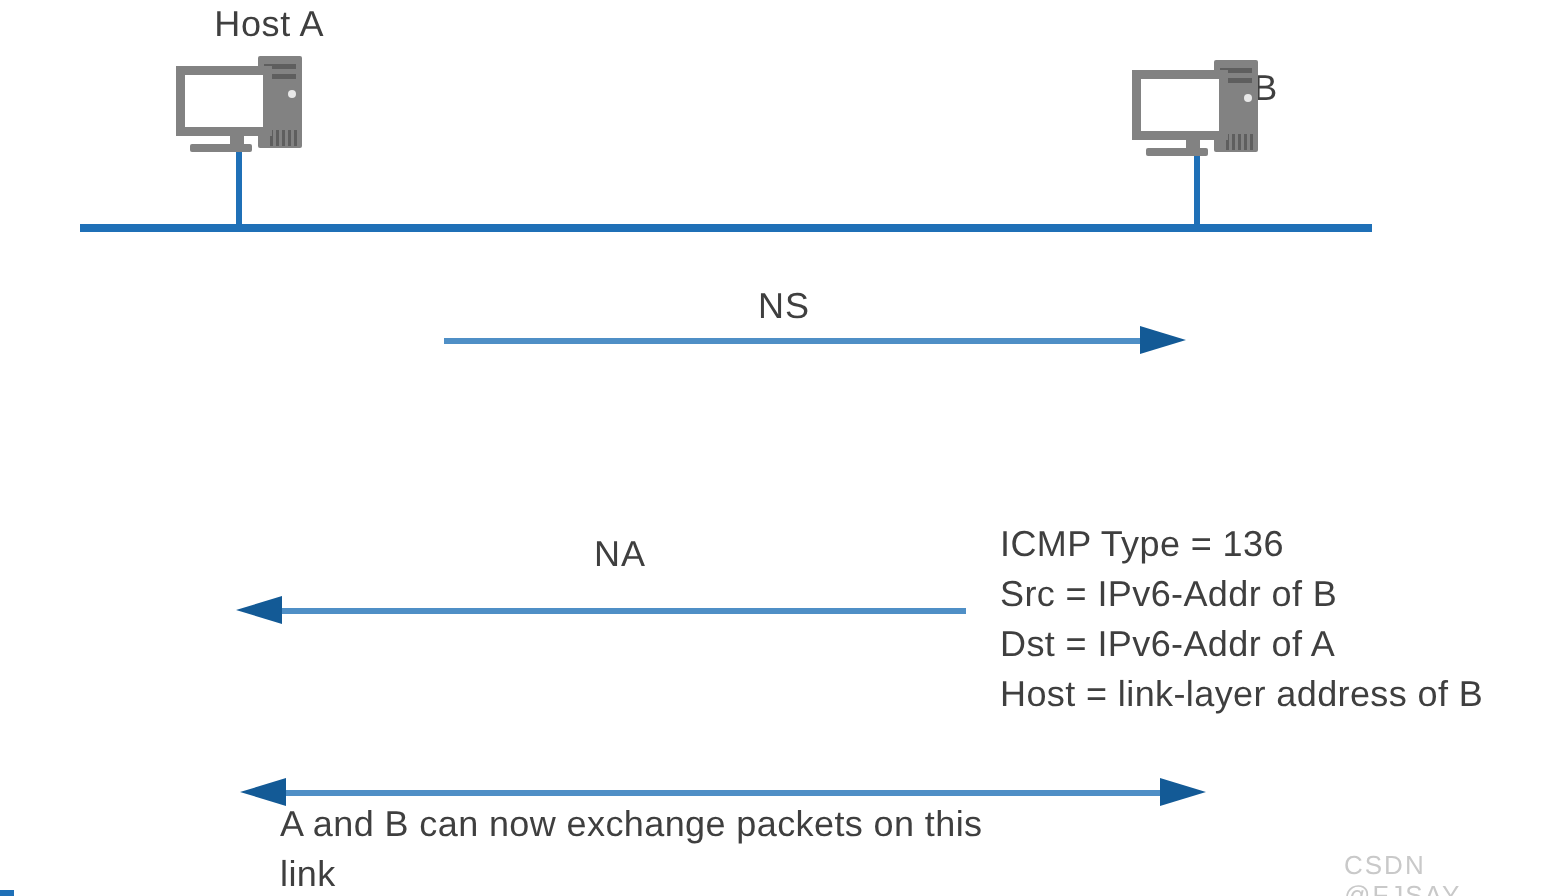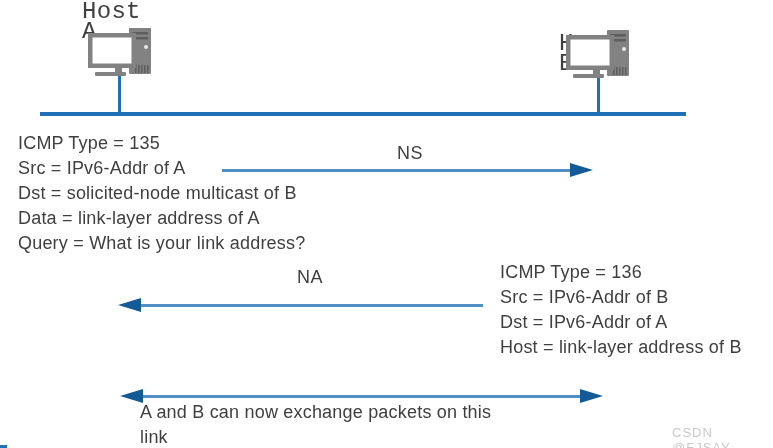--- a/index.html
+++ b/index.html
@@ -2,23 +2,22 @@
 <html style="--bus_line: #1f70b7; --arrow_line: #4f8fc6; --arrow_head: #135a96; --text: #3f3f3f; --icon_gray: #828282; --icon_dark: #5e5e5e; --watermark: #c9c9c9;"><head>
 <meta charset="utf-8">
 <style>
   html,body{margin:0;padding:0;background:#ffffff;}
   #canvas{
     position:relative;width:773px;height:448px;background:#ffffff;overflow:hidden;
     font-family:"Liberation Sans",sans-serif;color:var(--text,#3f3f3f);
   }
   .abs{position:absolute;}
   .host-label{
-    font-size:24px;line-height:20px;letter-spacing:.3px;text-align:left;width:80px;
+    font-size:18px;line-height:20px;letter-spacing:.3px;text-align:right;width:80px;
     color:var(--text,#3f3f3f);
-    font-family:Liberation Mono, monospace;
   }
   .detail-block{font-size:18px;line-height:25px;letter-spacing:.2px;white-space:nowrap;}
   .msg-label{font-size:18px;letter-spacing:.5px;width:60px;text-align:center;}
   .hline{background:var(--bus_line,#1f70b7);}
   .vline{background:var(--bus_line,#1f70b7);}
   .arrow-line{background:var(--arrow_line,#4f8fc6);height:3px;}
   .head{width:0;height:0;border-top:7px solid transparent;border-bottom:7px solid transparent;}
   .head-right{border-left:23px solid var(--arrow_head,#135a96);}
   .head-left{border-right:23px solid var(--arrow_head,#135a96);}
   .note{font-size:18px;line-height:25px;letter-spacing:.2px;}
@@ -63,29 +62,22 @@
       <rect x="56" y="37" width="1.5" height="8" style="fill:var(--icon_dark,#5e5e5e)"></rect>
       <rect x="59" y="37" width="1.5" height="8" style="fill:var(--icon_dark,#5e5e5e)"></rect>
       <rect x="2.25" y="7.25" width="43.5" height="30.5" fill="#ffffff" style="stroke:var(--icon_gray,#828282)" stroke-width="4.5"></rect>
       <rect x="27" y="38" width="7" height="6" style="fill:var(--icon_gray,#828282)"></rect>
       <rect x="7" y="44" width="31" height="4" rx="1" style="fill:var(--icon_gray,#828282)"></rect>
     </svg>
   </span>
 
   <div class="abs hline" style="left:40px;top:112px;width:646px;height:4px;"></div>
 
-  <div class="abs detail-block" style="left:18px;top:131px;">
-    <div>ICMP Type = 135</div>
-    <div>Src = IPv6-Addr of A</div>
-    <div>Dst = solicited-node multicast of B</div>
-    <div>Data = link-layer address of A</div>
-    <div>Query = What is your link address?</div>
-  </div>
 
-  <div class="abs msg-label" style="left:380px;top:143px;">NS</div>
+  <div class="abs msg-label" style="left:362px;top:143px;">NS</div>
   <div class="abs arrow-line" style="left:222px;top:169px;width:352px;"></div>
   <div class="abs head head-right" style="left:570px;top:163px;"></div>
 
   <div class="abs detail-block" style="left:500px;top:260px;">
     <div>ICMP Type = 136</div>
     <div>Src = IPv6-Addr of B</div>
     <div>Dst = IPv6-Addr of A</div>
     <div>Host = link-layer address of B</div>
   </div>
 

